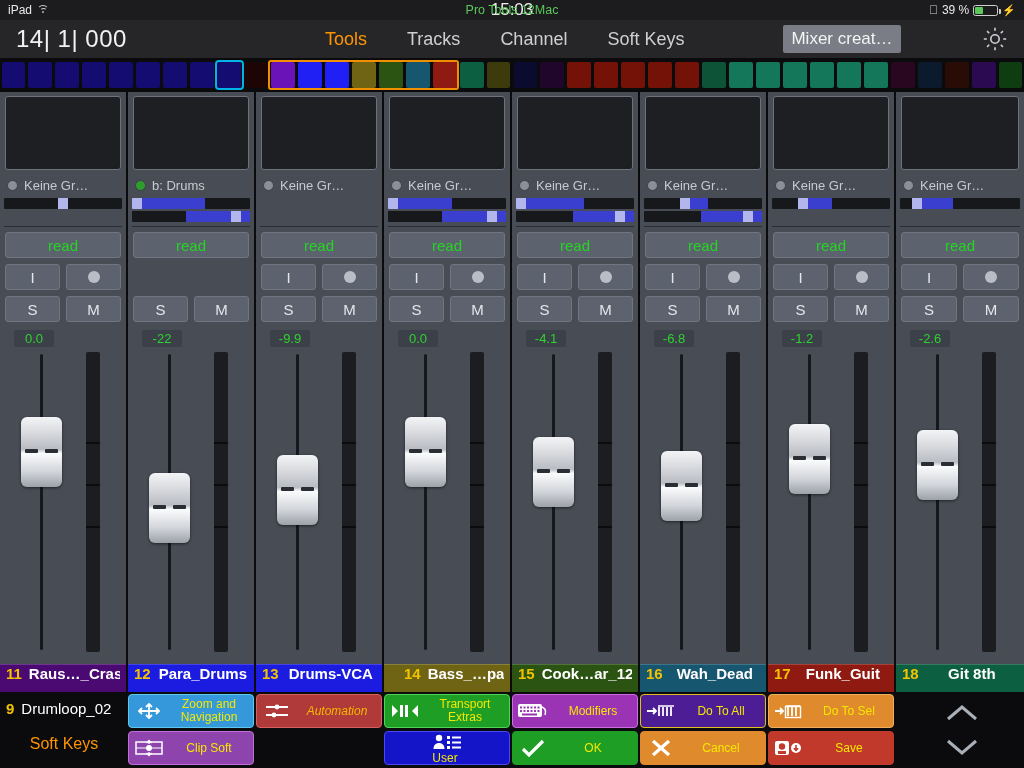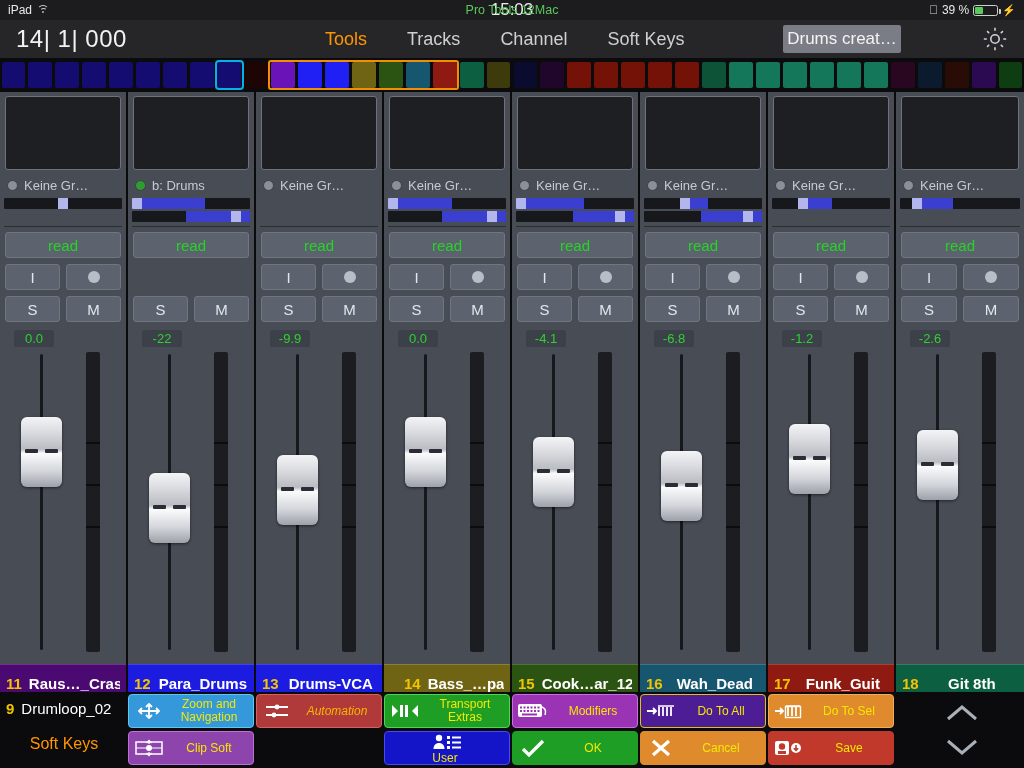--- a/index.html
+++ b/index.html
@@ -90,21 +90,21 @@
     background: linear-gradient(180deg,#f3f4f6 0%,#d9dbdf 22%,#b9bcc2 46%,#fafbfc 52%,#d2d5da 78%,#9da1a8 100%);
     box-shadow: 0 1px 3px rgba(0,0,0,.55); }
   .faderknob::before, .faderknob::after {
     content:''; position:absolute; top: 32px; height: 4px; background:#2a2d33; border-radius:1px; }
   .faderknob::before { left: 4px; width: 13px; }
   .faderknob::after { right: 4px; width: 13px; }
   .meter { position:absolute; top: 24px; bottom: 12px; left: 86px; width: 14px;
            background:#1b1d21; border-radius:2px; }
   .meter .seg { position:absolute; left:0; right:0; height:1.5px; background:#0b0c0e; }
 
-  .namebar { height: 28px; display:flex; align-items:flex-end; gap: 7px; padding: 0 6px;
+  .namebar { height: 28px; display:flex; align-items:flex-start; gap: 7px; padding: 0 6px;
              border-top: 1px solid rgba(255,255,255,.18); }
   .tracknum { color: #f2c300; font-size: 15px; font-weight: bold; flex: none; }
   .trackname { color: #ffffff; font-size: 15px; font-weight: bold; flex: 1; text-align:center;
                white-space:nowrap; overflow:hidden; }
 
   
   .bottom { position:absolute; top: 692px; left: 0; width: 1024px; height: 76px; background:#0b0b0d; }
   .bl-label { position:absolute; left:0; top:0; width: 128px; height: 76px; color:#fff; }
   .bl-line1 { position:absolute; top: 8px; left: 6px; right: 4px; font-size: 15px; display:flex; gap:7px; }
   .bl-line1 .n { color:#f2c300; font-weight:bold; }
@@ -148,21 +148,21 @@
   </div>
 
   <div class="topnav">
     <div class="timecode">14| 1| 000</div>
     <div class="navtabs" id="navtabs">
         <div class="navtab active">Tools</div>
         <div class="navtab">Tracks</div>
         <div class="navtab">Channel</div>
         <div class="navtab">Soft Keys</div>
       </div>
-    <div class="layout-btn">Drums creat…</div>
+    <div class="layout-btn">Mixer creat…</div>
     <div class="gear">
       <svg viewBox="0 0 26 26" width="26" height="26">
         <g fill="none" stroke="#cdd0d4" stroke-width="1.6">
           <circle cx="13" cy="13" r="4.2"></circle>
           <path d="M13 1.8v3M13 21.2v3M1.8 13h3M21.2 13h3M5.1 5.1l2.1 2.1M18.8 18.8l2.1 2.1M20.9 5.1l-2.1 2.1M7.2 18.8l-2.1 2.1"></path>
         </g>
       </svg>
     </div>
   </div>
 

